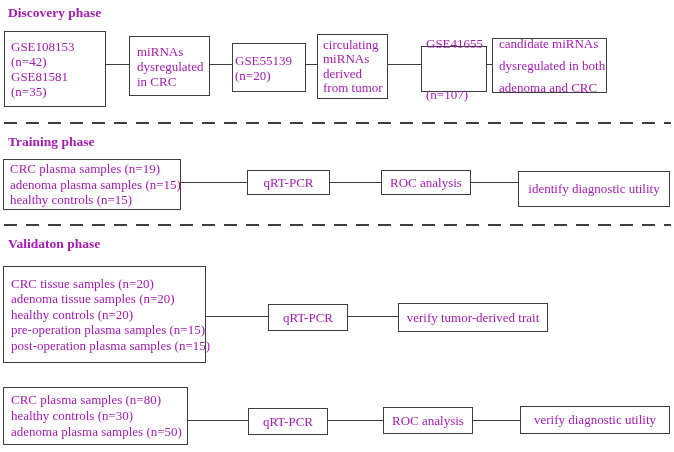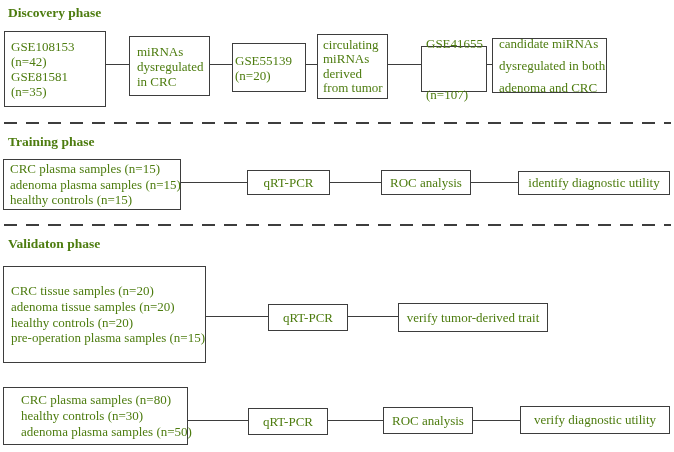--- a/index.html
+++ b/index.html
@@ -1,21 +1,21 @@
 <!DOCTYPE html>
 <html><head>
 <meta charset="utf-8">
 <style>
   html,body{margin:0;padding:0;background:#fff;}
   #figure{
     position:relative;
     width:674px;height:452px;
     background:#fff;
     font-family:"Liberation Serif","DejaVu Serif",serif;
-    color:#4d7c0f;
+    color:#a21caf;
     overflow:hidden;
   }
   .phase-title{
     position:absolute;
     font-weight:bold;
     font-size:13.5px;
     white-space:nowrap;
   }
   .fbox{
     position:absolute;
@@ -84,51 +84,52 @@
       <div>adenoma and CRC</div>
     </div>
 
   <div class="dashline" style="left:4px;top:122px;width:667px;"></div>
 
   <div class="phase-title" style="left:8px;top:134px;">Training phase</div>
 
   <div class="hline" style="left:180px;top:182px;width:340px;"></div>
 
   <div class="fbox multi" style="left:3px;top:159px;width:178px;height:51px;padding:2px 6px;line-height:15.5px;">
-      <div>CRC plasma samples (n=15)</div>
+      <div>CRC plasma samples (n=19)</div>
       <div>adenoma plasma samples (n=15)</div>
       <div>healthy controls (n=15)</div>
     </div>
 
   <div class="fbox center" style="left:247px;top:170px;width:83px;height:25px;">qRT-PCR</div>
 
   <div class="fbox center" style="left:381px;top:170px;width:90px;height:25px;">ROC analysis</div>
 
-  <div class="fbox center" style="left:518px;top:171px;width:152px;height:24px;">identify diagnostic utility</div>
+  <div class="fbox center" style="left:518px;top:171px;width:152px;height:36px;">identify diagnostic utility</div>
 
   <div class="dashline" style="left:4px;top:224px;width:667px;"></div>
 
   <div class="phase-title" style="left:8px;top:236px;">Validaton phase</div>
 
   <div class="hline" style="left:205px;top:316px;width:193px;"></div>
 
   <div class="fbox multi" style="left:3px;top:266px;width:203px;height:97px;padding:6px 7px;line-height:15.6px;">
       <div>CRC tissue samples (n=20)</div>
       <div>adenoma tissue samples (n=20)</div>
       <div>healthy controls (n=20)</div>
       <div>pre-operation plasma samples (n=15)</div>
+      <div>post-operation plasma samples (n=15)</div>
     </div>
 
   <div class="fbox center" style="left:268px;top:304px;width:80px;height:27px;">qRT-PCR</div>
 
   <div class="fbox center" style="left:398px;top:303px;width:150px;height:29px;">verify tumor-derived trait</div>
 
   <div class="hline" style="left:187px;top:420px;width:333px;"></div>
 
-  <div class="fbox multi" style="left:3px;top:387px;width:185px;height:58px;padding:2px 17px;line-height:16px;">
+  <div class="fbox multi" style="left:3px;top:387px;width:185px;height:58px;padding:2px 7px;line-height:16px;">
       <div>CRC plasma samples (n=80)</div>
       <div>healthy controls (n=30)</div>
       <div>adenoma plasma samples (n=50)</div>
     </div>
 
   <div class="fbox center" style="left:248px;top:408px;width:80px;height:27px;">qRT-PCR</div>
 
   <div class="fbox center" style="left:383px;top:407px;width:90px;height:27px;">ROC analysis</div>
 
   <div class="fbox center" style="left:520px;top:406px;width:150px;height:28px;">verify diagnostic utility</div>

